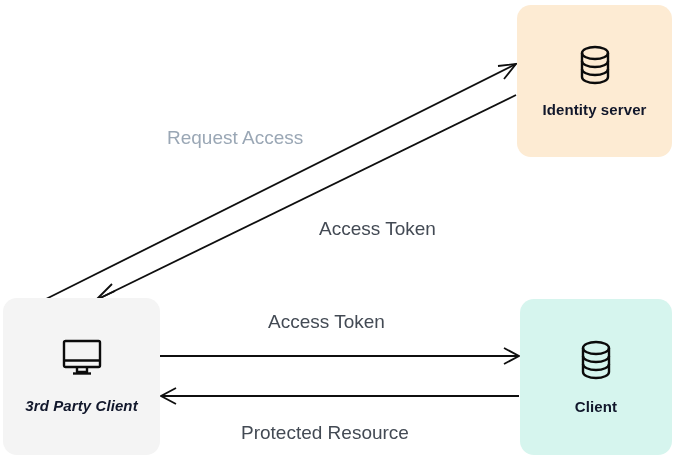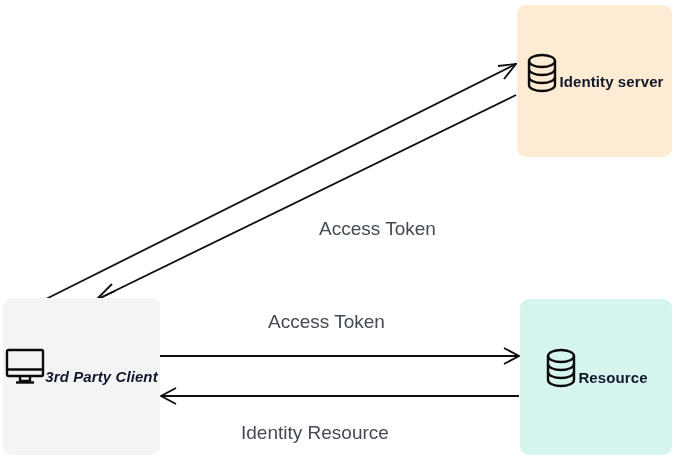--- a/index.html
+++ b/index.html
@@ -14,23 +14,23 @@
   #canvas {
     position: relative;
     width: 679px;
     height: 462px;
     background: #ffffff;
     overflow: hidden;
   }
   .node {
     position: absolute;
     box-sizing: border-box;
-    border-radius: 9px;
+    border-radius: 14px;
     display: flex;
-    flex-direction: row;
+    flex-direction: column;
     align-items: center;
     justify-content: center;
   }
   .node .node-icon {
     display: block;
     line-height: 0;
   }
   .node .node-label {
     font-family: "Liberation Sans", sans-serif;
     font-weight: bold;
@@ -162,35 +162,36 @@
 
   <div class="node" id="node-restapi">
     <span class="node-icon">
       <svg width="34" height="40" viewBox="0 0 34 40" xmlns="http://www.w3.org/2000/svg" fill="none" stroke="#0b0b0b" stroke-width="2.4">
         <ellipse cx="17" cy="8" rx="13" ry="6"></ellipse>
         <path d="M4 8 V32 C4 35.3 9.8 38 17 38 C24.2 38 30 35.3 30 32 V8"></path>
         <path d="M4 16 C4 19.3 9.8 22 17 22 C24.2 22 30 19.3 30 16"></path>
         <path d="M4 24 C4 27.3 9.8 30 17 30 C24.2 30 30 27.3 30 24"></path>
       </svg>
     </span>
-    <span class="node-label">Resource</span>
+    <span class="node-label">Client</span>
   </div>
 
   <div class="node" id="node-client">
     <span class="node-icon">
       <svg width="40" height="38" viewBox="0 0 40 38" xmlns="http://www.w3.org/2000/svg" fill="none" stroke="#0b0b0b" stroke-width="2.4" stroke-linejoin="round">
         <rect x="2" y="2" width="36" height="26" rx="1.5"></rect>
         <line x1="2" y1="21.5" x2="38" y2="21.5"></line>
         <path d="M15 28 V33 H25 V28"></path>
         <line x1="11" y1="34.5" x2="29" y2="34.5"></line>
       </svg>
     </span>
     <span class="node-label">3rd Party Client</span>
   </div>
 
+  <div class="edge-label" id="label-request-access">Request Access</div>
 
   <div class="edge-label" id="label-access-token-1">Access Token</div>
 
   <div class="edge-label" id="label-access-token-2">Access Token</div>
 
-  <div class="edge-label" id="label-protected-resource">Identity Resource</div>
+  <div class="edge-label" id="label-protected-resource">Protected Resource</div>
 
 </div>
 
 </body></html>

